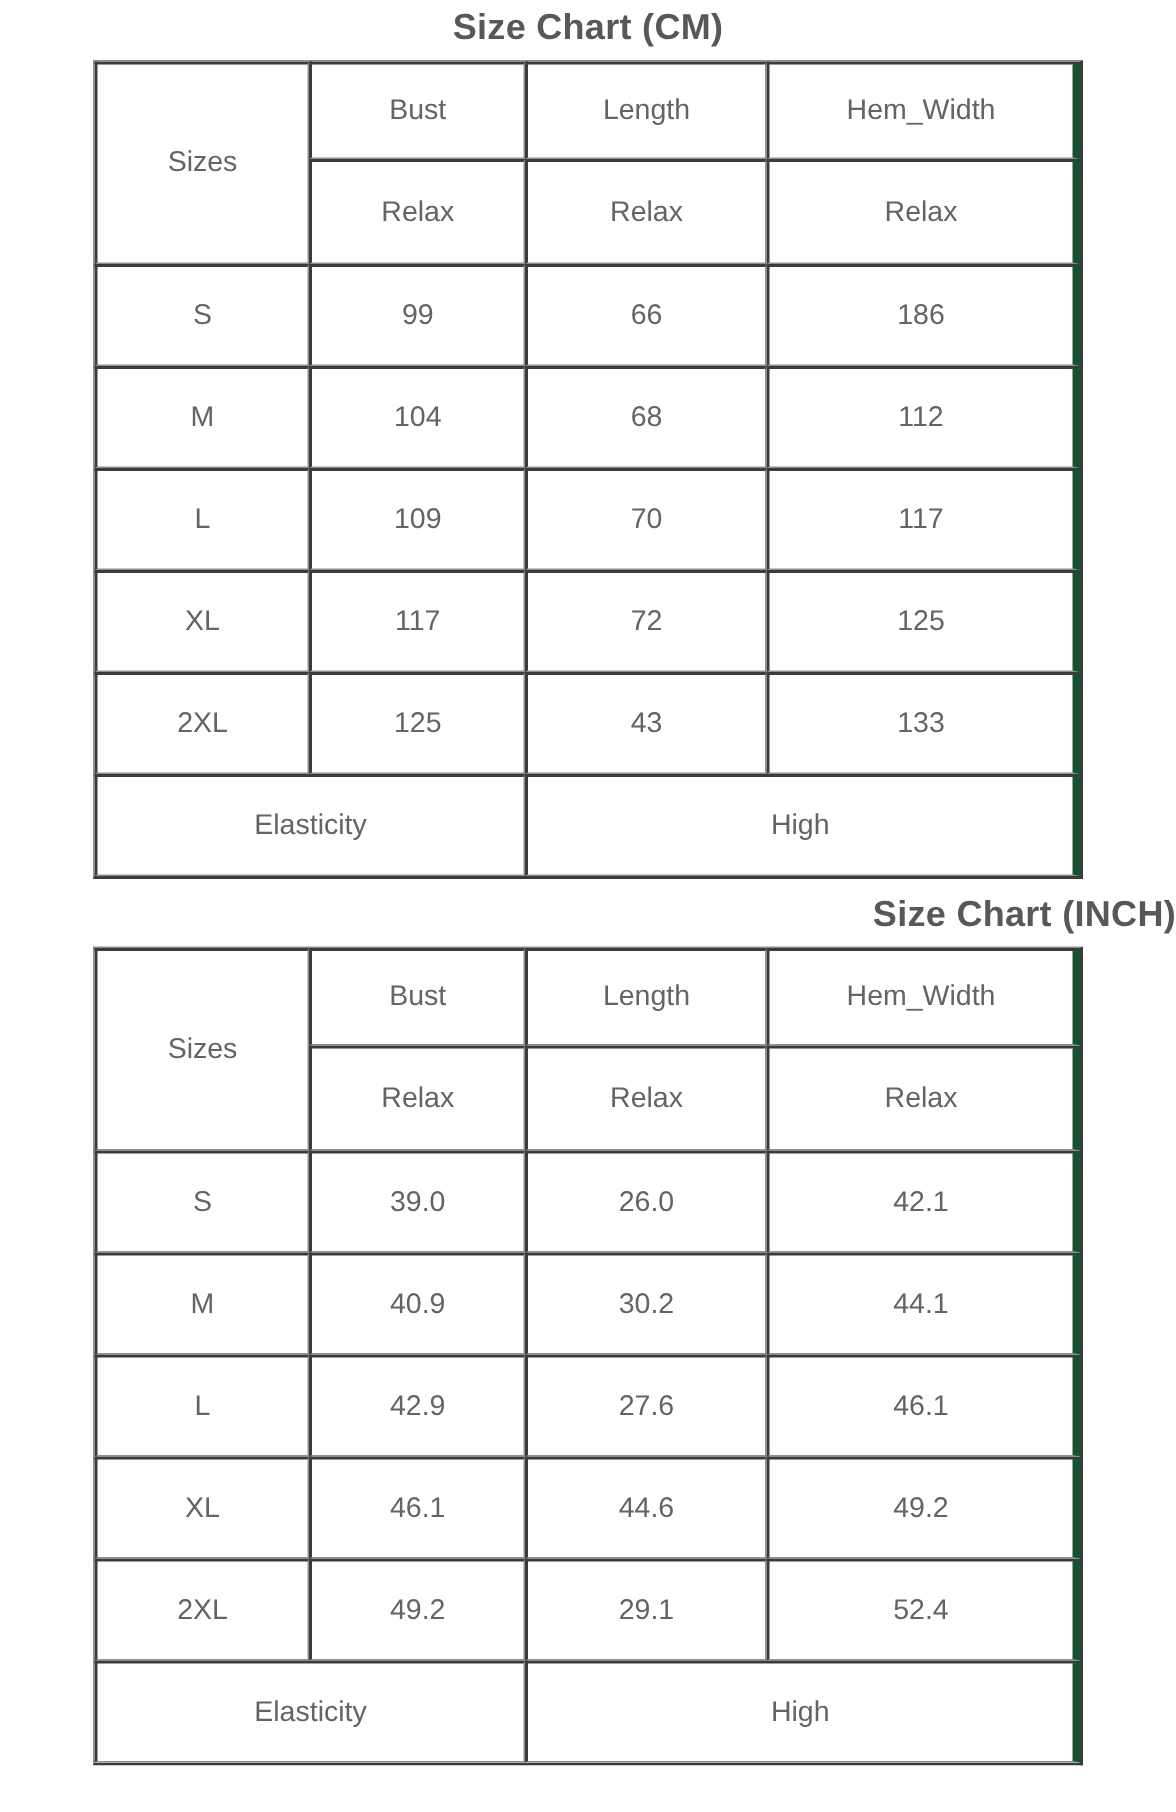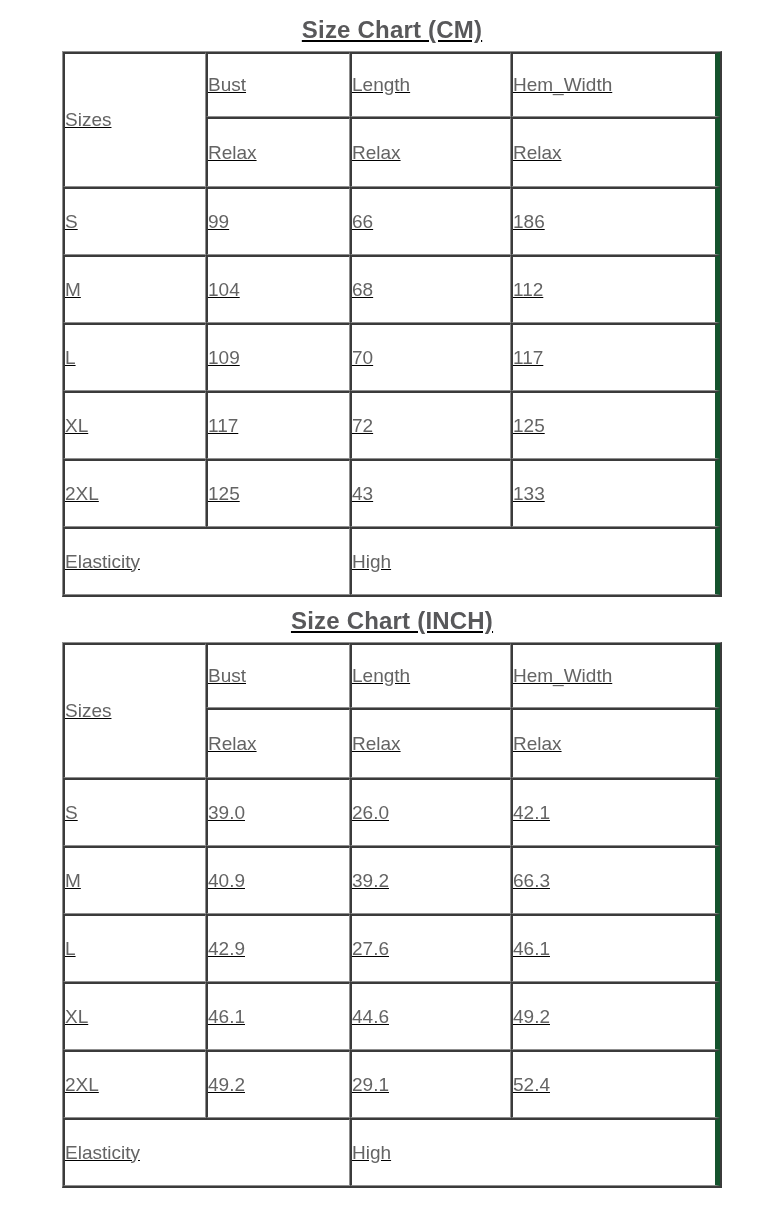--- a/index.html
+++ b/index.html
@@ -4,34 +4,34 @@
 <style>
   html, body {
     margin: 0;
     padding: 0;
     background: #ffffff;
     width: 784px;
     font-family: "Liberation Sans", sans-serif;
   }
   main {
     width: 784px;
-    padding-top: 14px;
-    text-decoration: underline;
+    padding-top: 3px;
   }
   .chart-title {
     margin: 0;
     padding: 2px 0 7px 0;
     text-align: center;
     font-size: 24px;
     font-weight: bold;
     color: #58585a;
     letter-spacing: 0.2px;
   }
   .chart-block + .chart-block .chart-title {
     padding-top: 10px;
+    text-align: right;
   }
   table.size-table {
     table-layout: fixed;
     width: 657px;
     margin: 0 auto;
     border-collapse: separate;
     border-spacing: 0;
     
     border-top: 1px solid #8f8f8f;
     border-left: 1px solid #8f8f8f;
@@ -41,20 +41,21 @@
   col.c0 { width: 143px; }
   col.c1 { width: 144px; }
   col.c2 { width: 161px; }
   col.c3 { width: 209px; }
   table.size-table td {
     border-top: 2px solid #3b3b3b;
     border-left: 2px solid #3b3b3b;
     border-right: 1px solid #8f8f8f;
     border-bottom: 1px solid #8f8f8f;
     background: #ffffff;
+    text-align: center;
     vertical-align: middle;
     font-size: 19px;
     color: #646464;
     height: 65px;
     padding: 0;
     overflow: hidden;
   }
   table.size-table td:last-child { border-right: 5px solid #14532d; }
   tr.head-row-1 td { height: 62px; }
   tr.head-row-2 td { height: 67px; }
@@ -152,22 +153,22 @@
       <tbody>
           <tr>
     <td>S</td>
     <td>39.0</td>
     <td>26.0</td>
     <td>42.1</td>
   </tr>
           <tr>
     <td>M</td>
     <td>40.9</td>
-    <td>39.2</td>
-    <td>66.3</td>
+    <td>30.2</td>
+    <td>44.1</td>
   </tr>
           <tr>
     <td>L</td>
     <td>42.9</td>
     <td>27.6</td>
     <td>46.1</td>
   </tr>
           <tr>
     <td>XL</td>
     <td>46.1</td>

